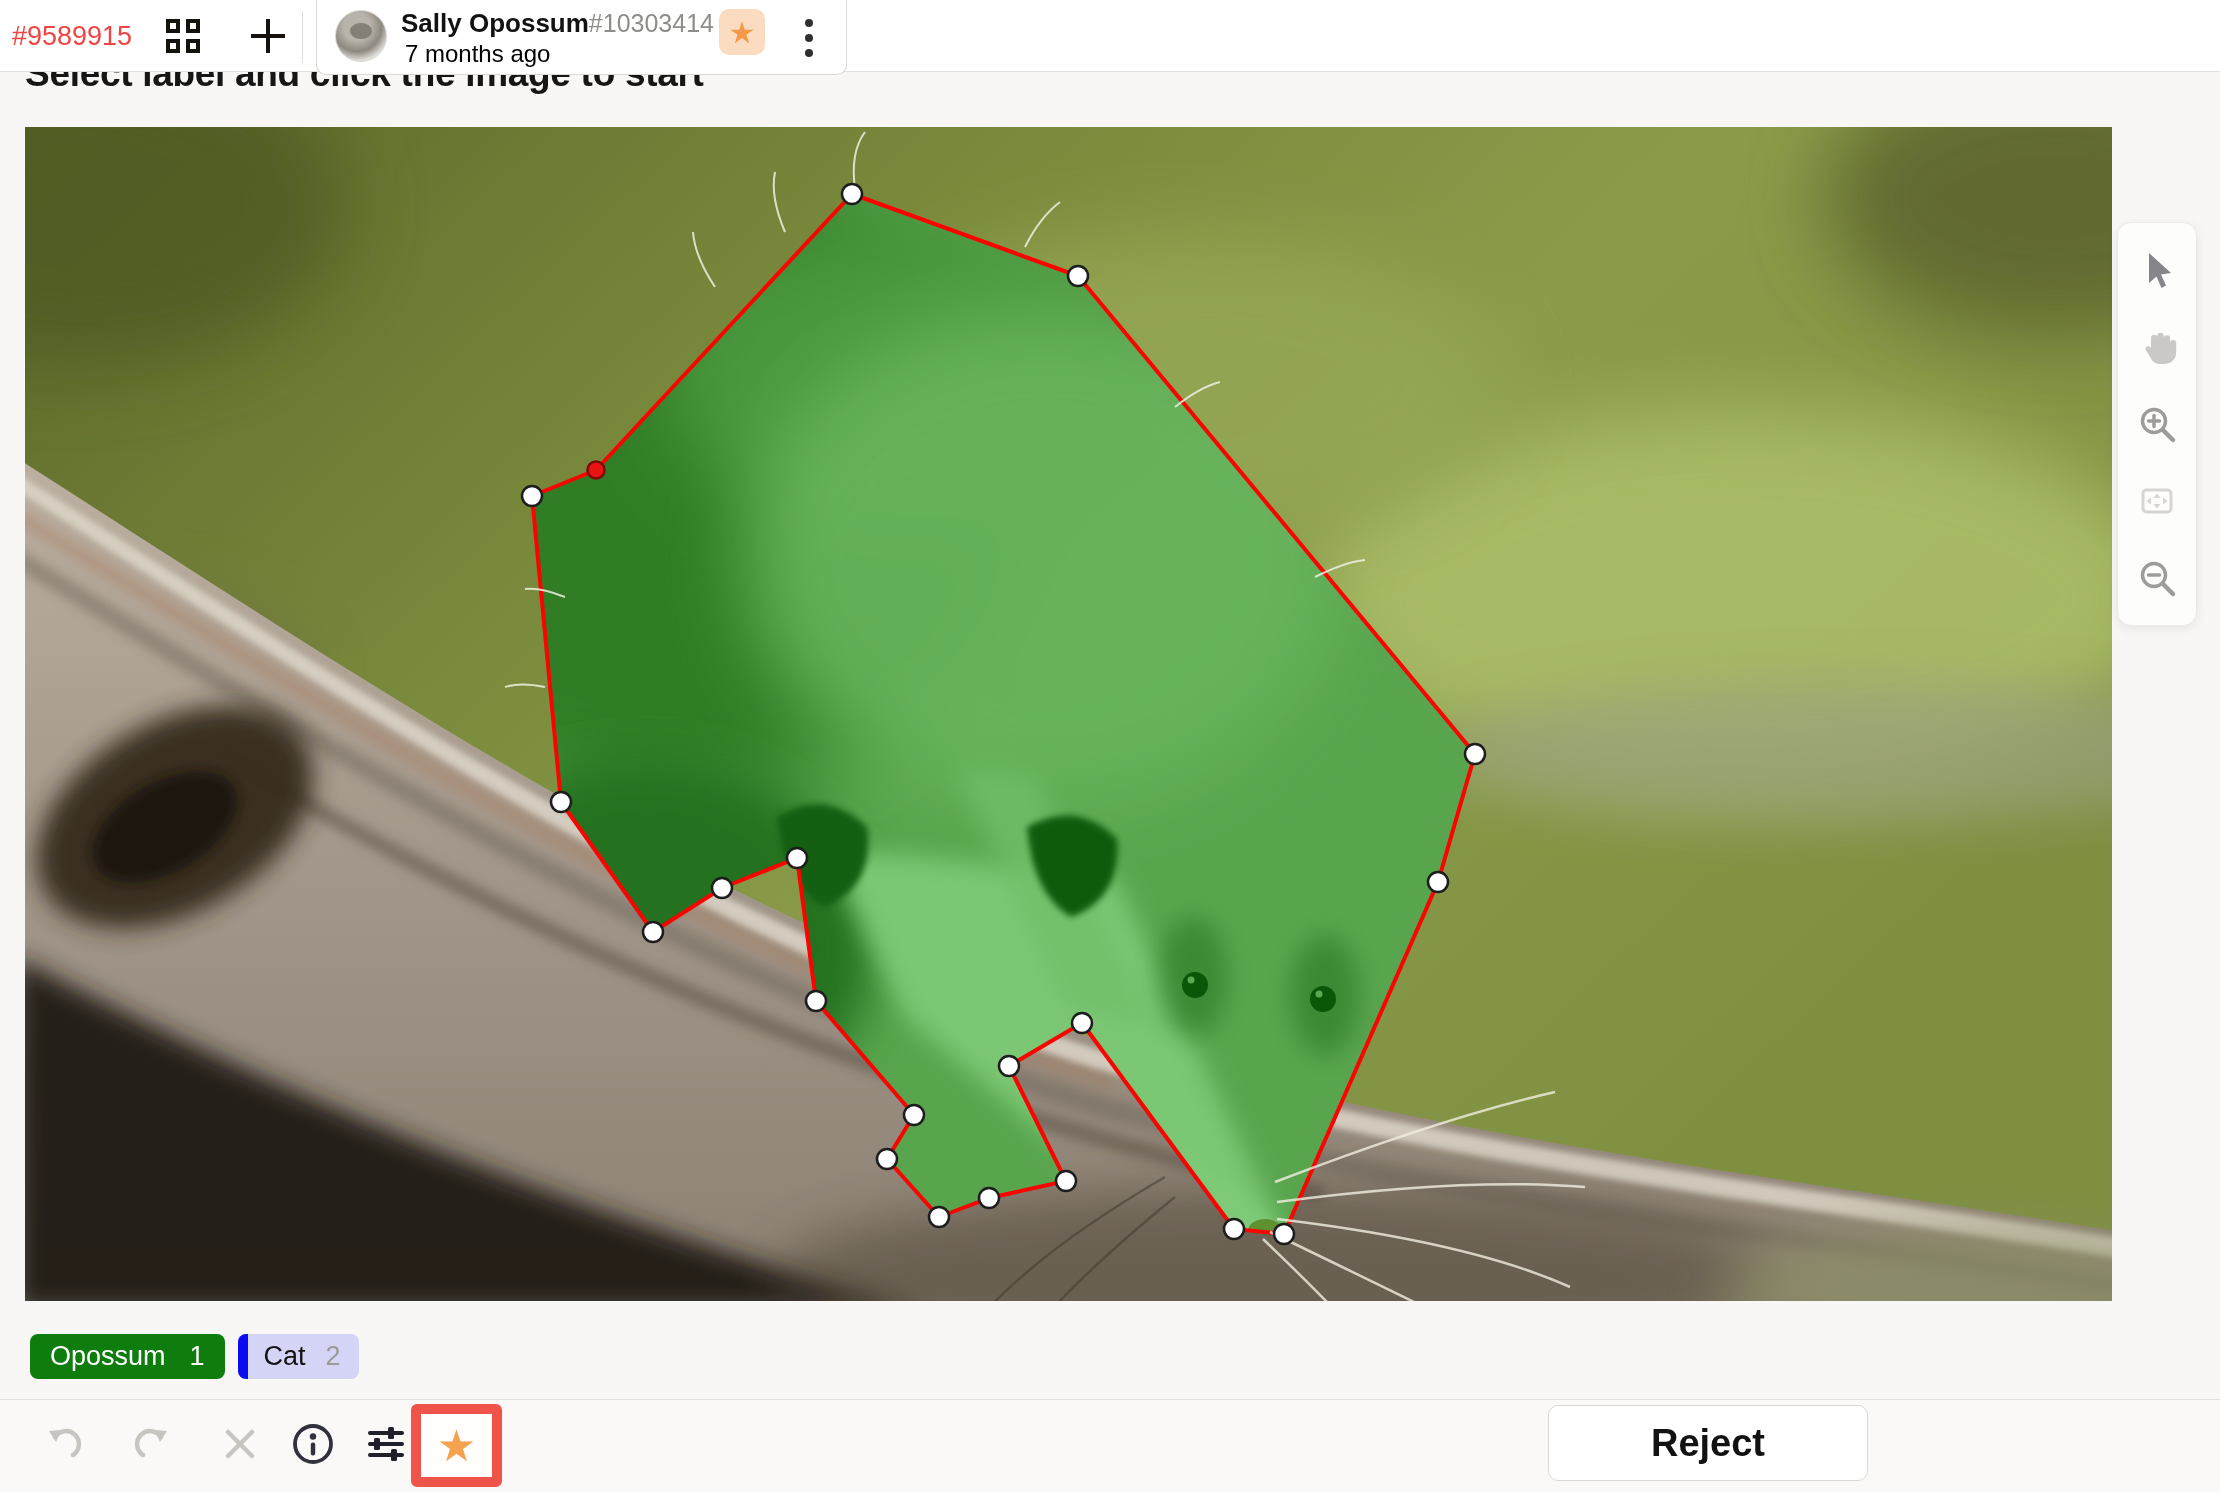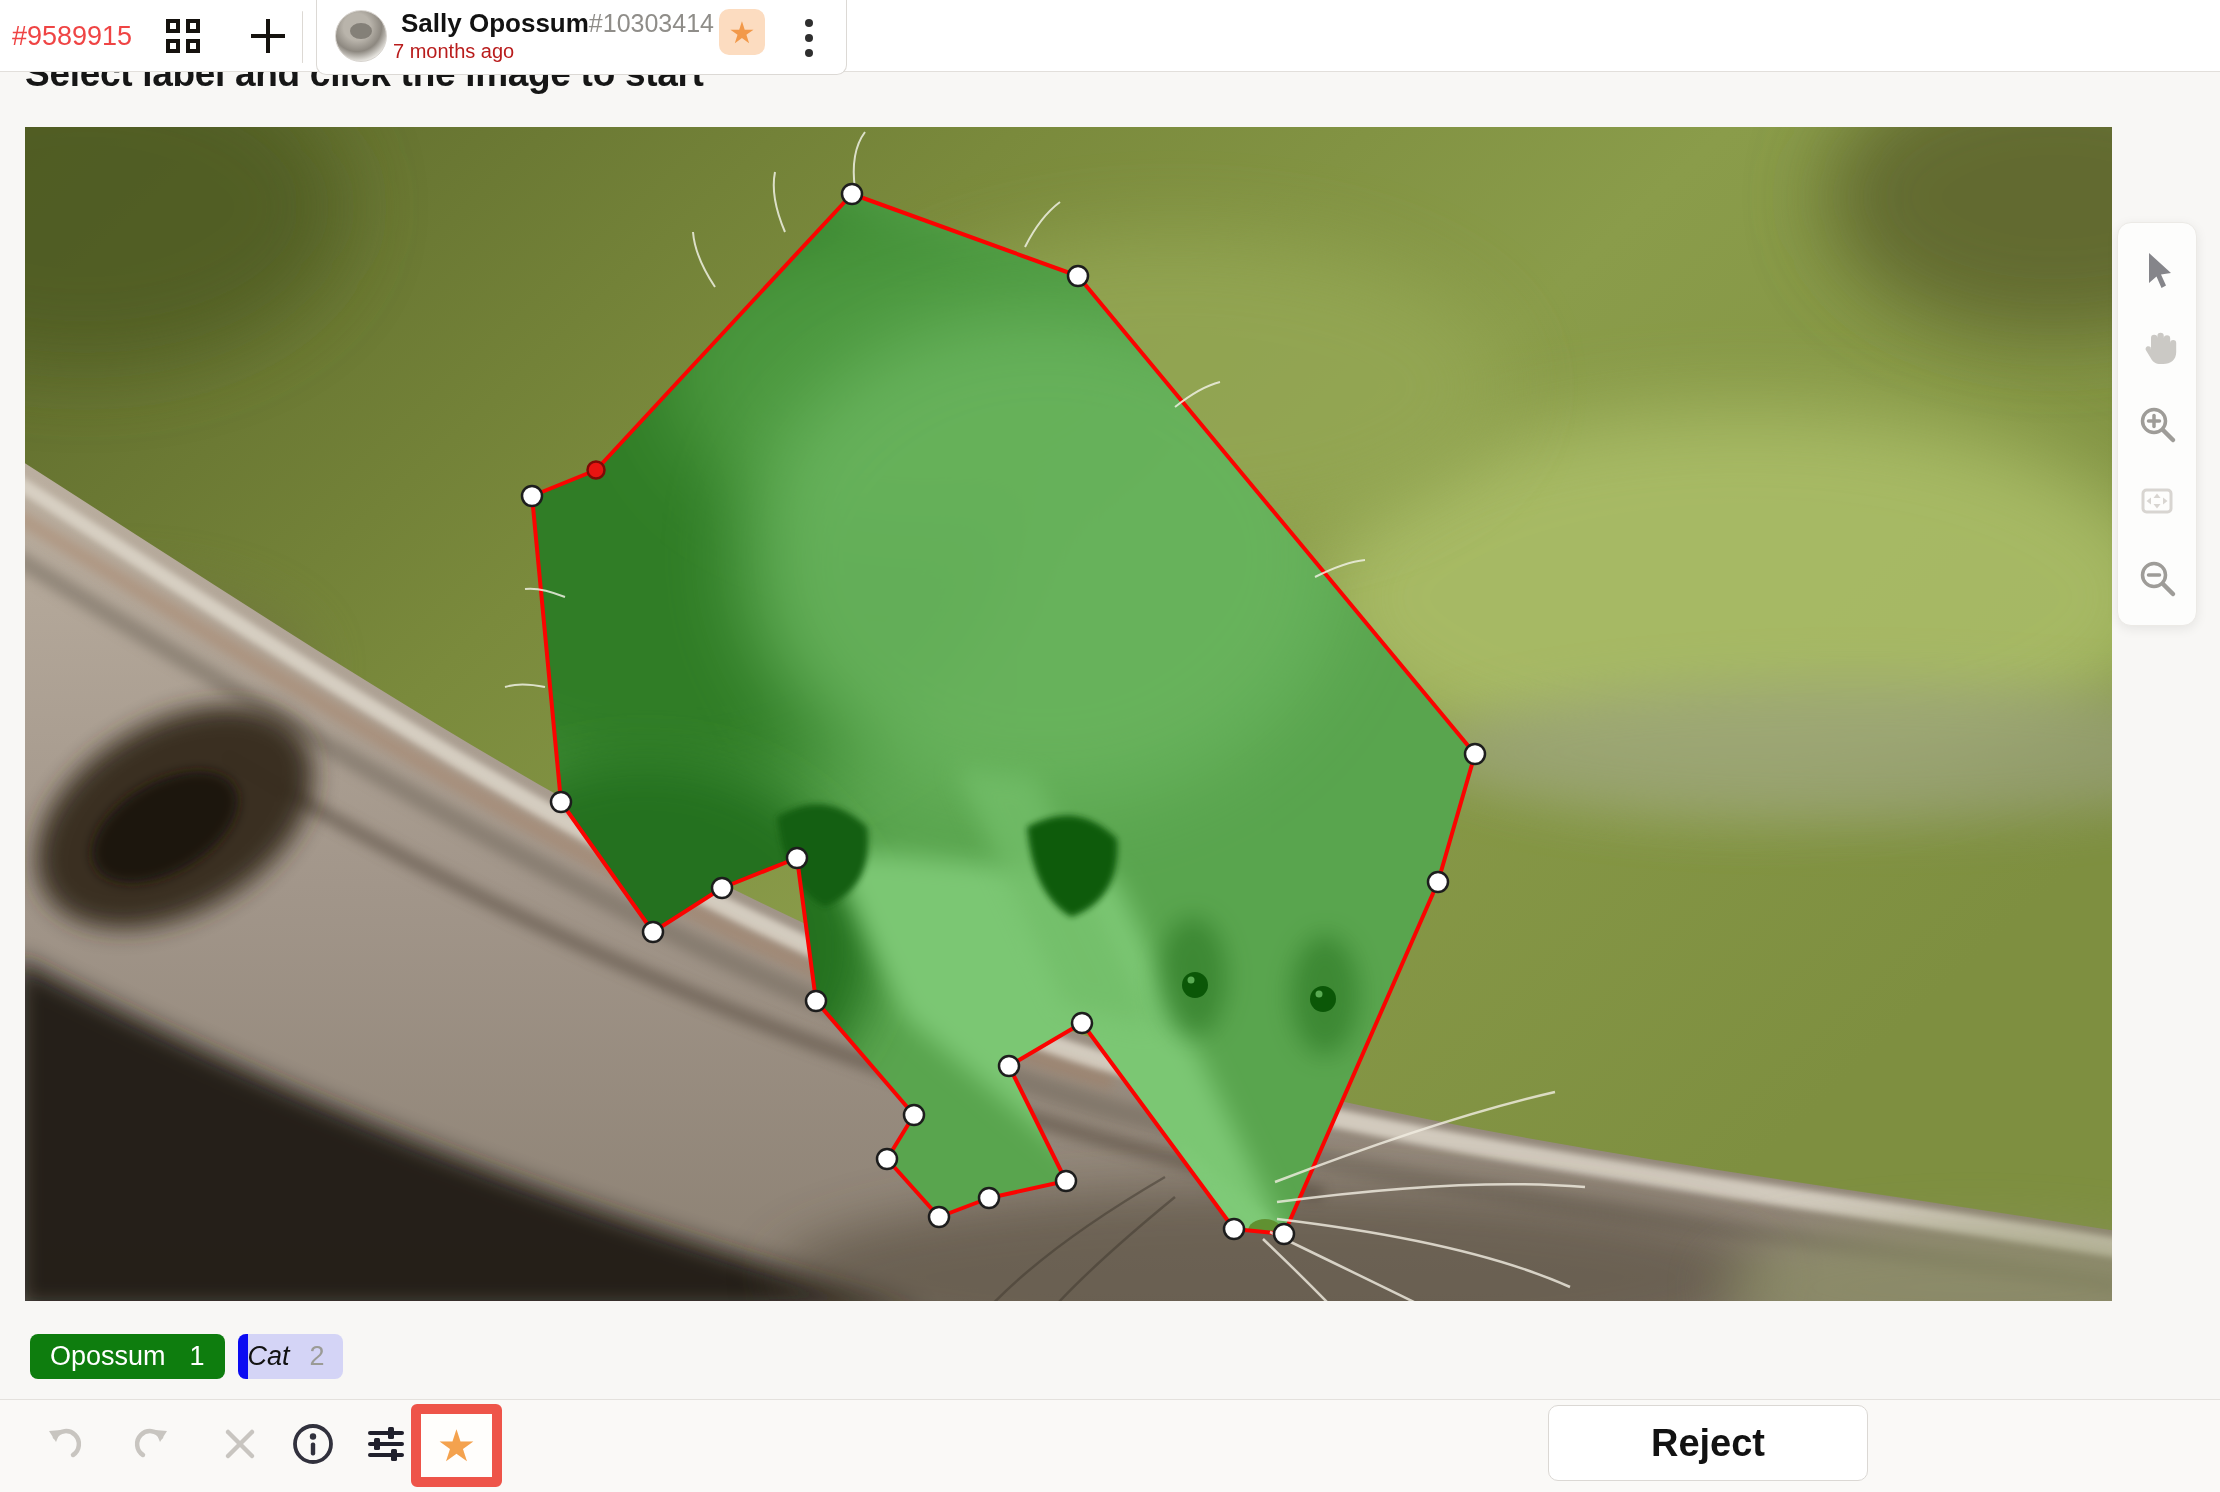--- a/index.html
+++ b/index.html
@@ -19,21 +19,21 @@
   .top-divider{position:absolute;left:302px;top:11px;width:1px;height:52px;background:#ddd9d4;border-radius:2px;}
   .anno-card{position:absolute;left:316px;top:0;width:531px;height:75px;background:#fff;
              border:1px solid #dcd9d5;border-top:none;border-radius:0 0 10px 10px;}
   .avatar{position:absolute;left:18px;top:10px;width:52px;height:52px;border-radius:50%;
           background:radial-gradient(circle at 42% 32%,#b9b4ab 0 30%,#8d8880 55%,#eceae5 78%);
           border:1px solid #d8d4cf;overflow:hidden;}
   .avatar i{position:absolute;left:14px;top:12px;width:22px;height:16px;border-radius:50%;background:#6e6a62;opacity:.7;}
   .card-name-row{position:absolute;left:84px;top:8px;display:flex;align-items:baseline;}
   .anno-name{font-size:26px;font-weight:600;color:#121212;white-space:nowrap;}
   .anno-id{font-size:25px;color:#8f8d89;}
-  .anno-time{position:absolute;left:76px;top:40px;font-size:20px;color:#b91c1c;}
+  .anno-time{position:absolute;left:88px;top:40px;font-size:24px;color:#000000;}
   .star-chip{position:absolute;left:402px;top:9px;width:46px;height:46px;border-radius:10px;
              background:#fcdcc0;display:flex;align-items:center;justify-content:center;
              font-size:30px;color:#f2994a;cursor:pointer;}
   .kebab{position:absolute;left:481px;top:14px;width:22px;height:48px;display:flex;flex-direction:column;
          align-items:center;justify-content:center;gap:7px;cursor:pointer;}
   .kebab i{width:8px;height:8px;border-radius:50%;background:#2f2f2f;}
 
   
   .heading{position:absolute;left:25px;top:53px;z-index:1;font-size:37px;font-weight:800;
            letter-spacing:-.3px;color:#161616;white-space:nowrap;}
@@ -49,21 +49,21 @@
                 align-items:center;justify-content:space-around;padding:8px 0;}
   .tool-btn{width:48px;height:48px;display:flex;align-items:center;justify-content:center;cursor:pointer;}
 
   
   .chips{position:absolute;left:30px;top:1334px;display:flex;gap:13px;z-index:5;}
   .chip{height:45px;border-radius:8px;display:flex;align-items:center;font-size:27px;cursor:pointer;overflow:hidden;}
   .chip .chip-bar{width:10px;height:100%;flex:0 0 auto;}
   .chip-selected{padding:9px 20px;color:#fff;align-items:center;}
   .chip-selected .hotkey{margin-left:24px;color:#ffffff;}
   .chip-plain{color:#121212;}
-  .chip-plain .chip-label{font-style:italic;}
+  .chip-plain .chip-label{padding-left:16px;}
   .chip-plain .hotkey{margin-left:20px;margin-right:18px;color:#9b9b96;}
 
   
   .bottombar{position:absolute;left:0;top:1399px;width:2220px;height:93px;background:#faf9f7;
              border-top:1px solid #e4e1dd;z-index:10;}
   .icon-btn{position:absolute;top:20px;width:48px;height:48px;display:flex;align-items:center;
             justify-content:center;cursor:pointer;}
   .star-highlight{position:absolute;left:411px;top:4px;width:91px;height:83px;background:#fffefc;
                   border:10px solid #ee5449;border-radius:6px;display:flex;align-items:center;
                   justify-content:center;font-size:44px;color:#f4a24e;cursor:pointer;}

